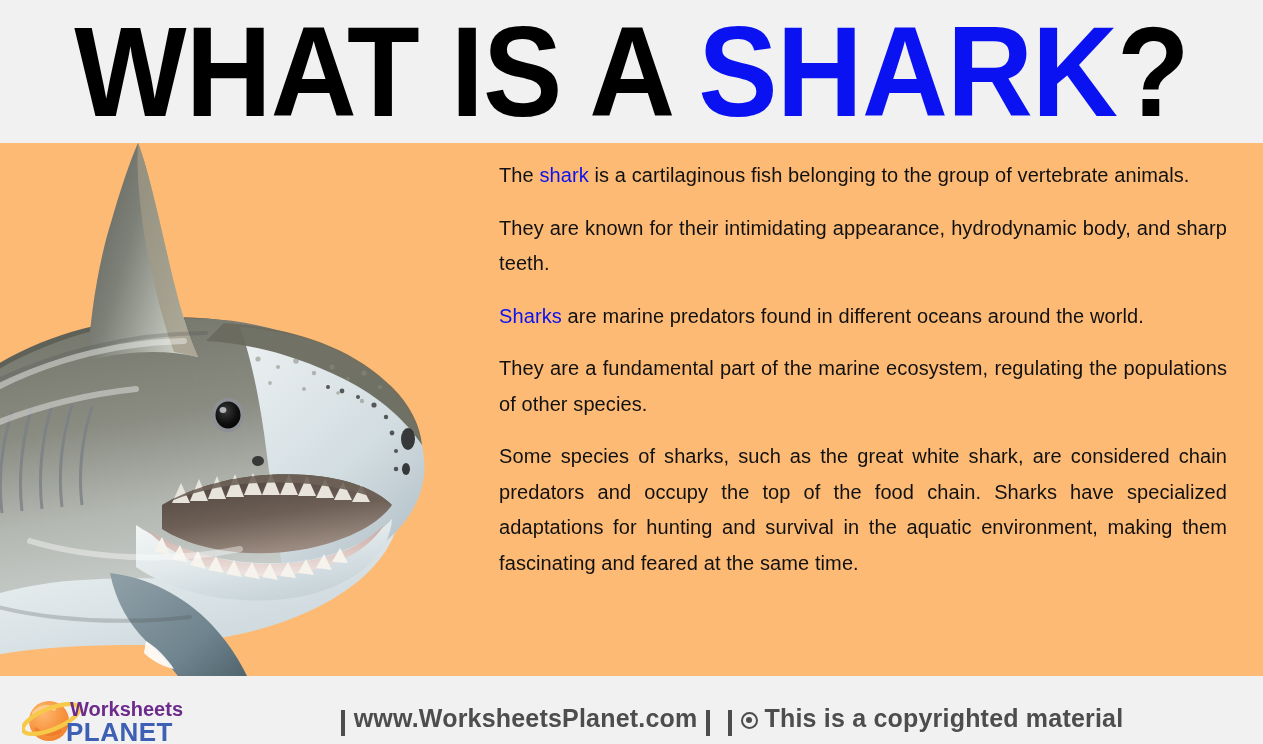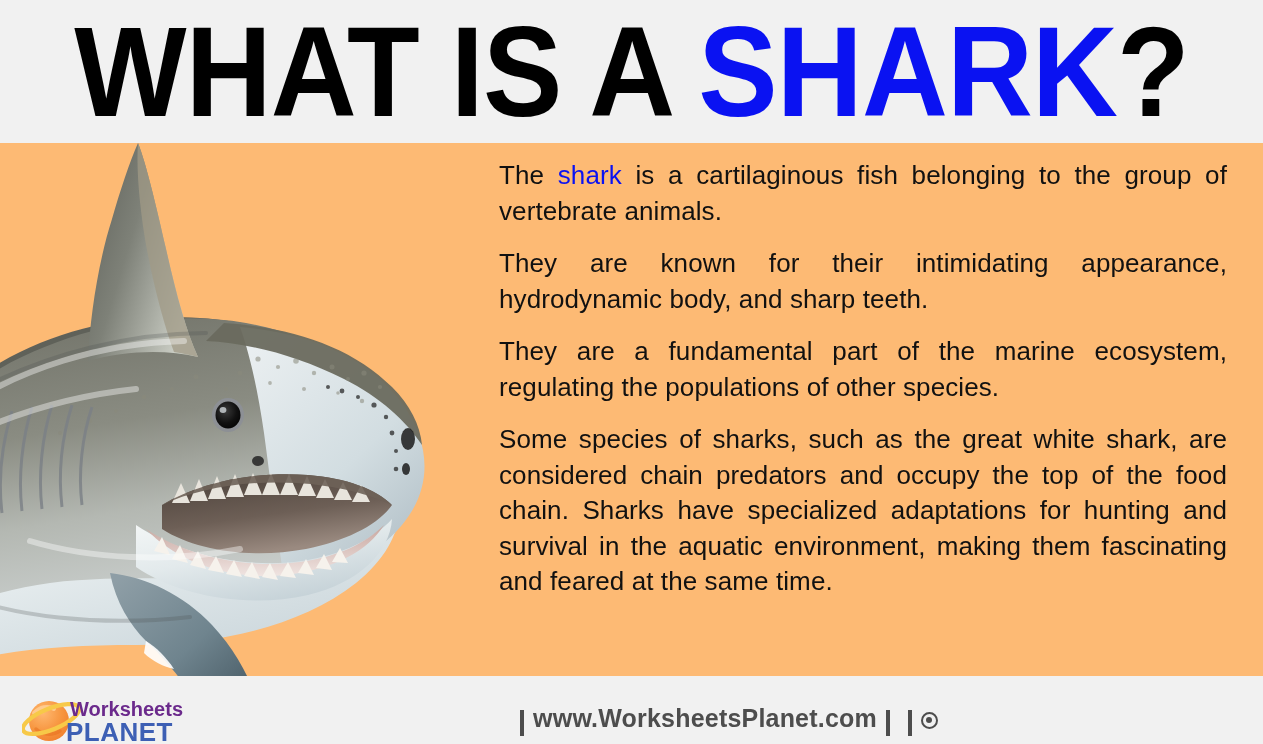--- a/index.html
+++ b/index.html
@@ -77,21 +77,21 @@
   
   .content {
     position: absolute;
     left: 499px;
     top: 158px;
     width: 740px;
     height: 512px;
   }
   .para {
     font-family: "Liberation Sans Narrow", "Liberation Sans", sans-serif;
-    font-size: 26px;
+    font-size: 20px;
     line-height: 35.5px;
     color: #111111;
     text-align: justify;
     text-justify: inter-word;
     margin: 0 12px 17px 0;
     letter-spacing: 0.1px;
   }
   .para:last-child { margin-bottom: 0; }
   .hl { color: #0a12f2; }
 
@@ -369,20 +369,21 @@
       <path d="M -80,460 C -60,430 -36,404 -10,386 L -10,560 C -40,566 -62,576 -80,590 Z" fill="url(#gTailFade)" opacity="0.55"></path>
     </svg>
   </div>
 
   <div class="content">
 
     <p class="para"><span>The </span><span class="hl">shark</span><span> is a cartilaginous fish belonging to the group of vertebrate animals.</span></p>
 
     <p class="para"><span>They are known for their intimidating appearance, hydrodynamic body, and sharp teeth.</span></p>
 
+    <p class="para"><span class="hl">Sharks</span><span> are marine predators found in different oceans around the world.</span></p>
 
     <p class="para"><span>They are a fundamental part of the marine ecosystem, regulating the populations of other species.</span></p>
 
     <p class="para"><span>Some species of sharks, such as the great white shark, are considered chain predators and occupy the top of the food chain. Sharks have specialized adaptations for hunting and survival in the aquatic environment, making them fascinating and feared at the same time.</span></p>
 
   </div>
 
   <div class="footer">
 
     <div class="logo">
@@ -404,16 +405,17 @@
         <text x="44" y="50" font-family="Liberation Sans, sans-serif" font-weight="700" font-size="26" letter-spacing="0.5" fill="#3d5fb4">PLANET</text>
       </svg>
     </div>
 
     <div class="footer-text">
       <span class="bar"></span>
       <span>www.WorksheetsPlanet.com</span>
       <span class="bar"></span>
       <span class="bar"></span>
       <span class="cmark"></span>
+      <span>This is a copyrighted material</span>
     </div>
   </div>
 
 </div>
 
 </body></html>

